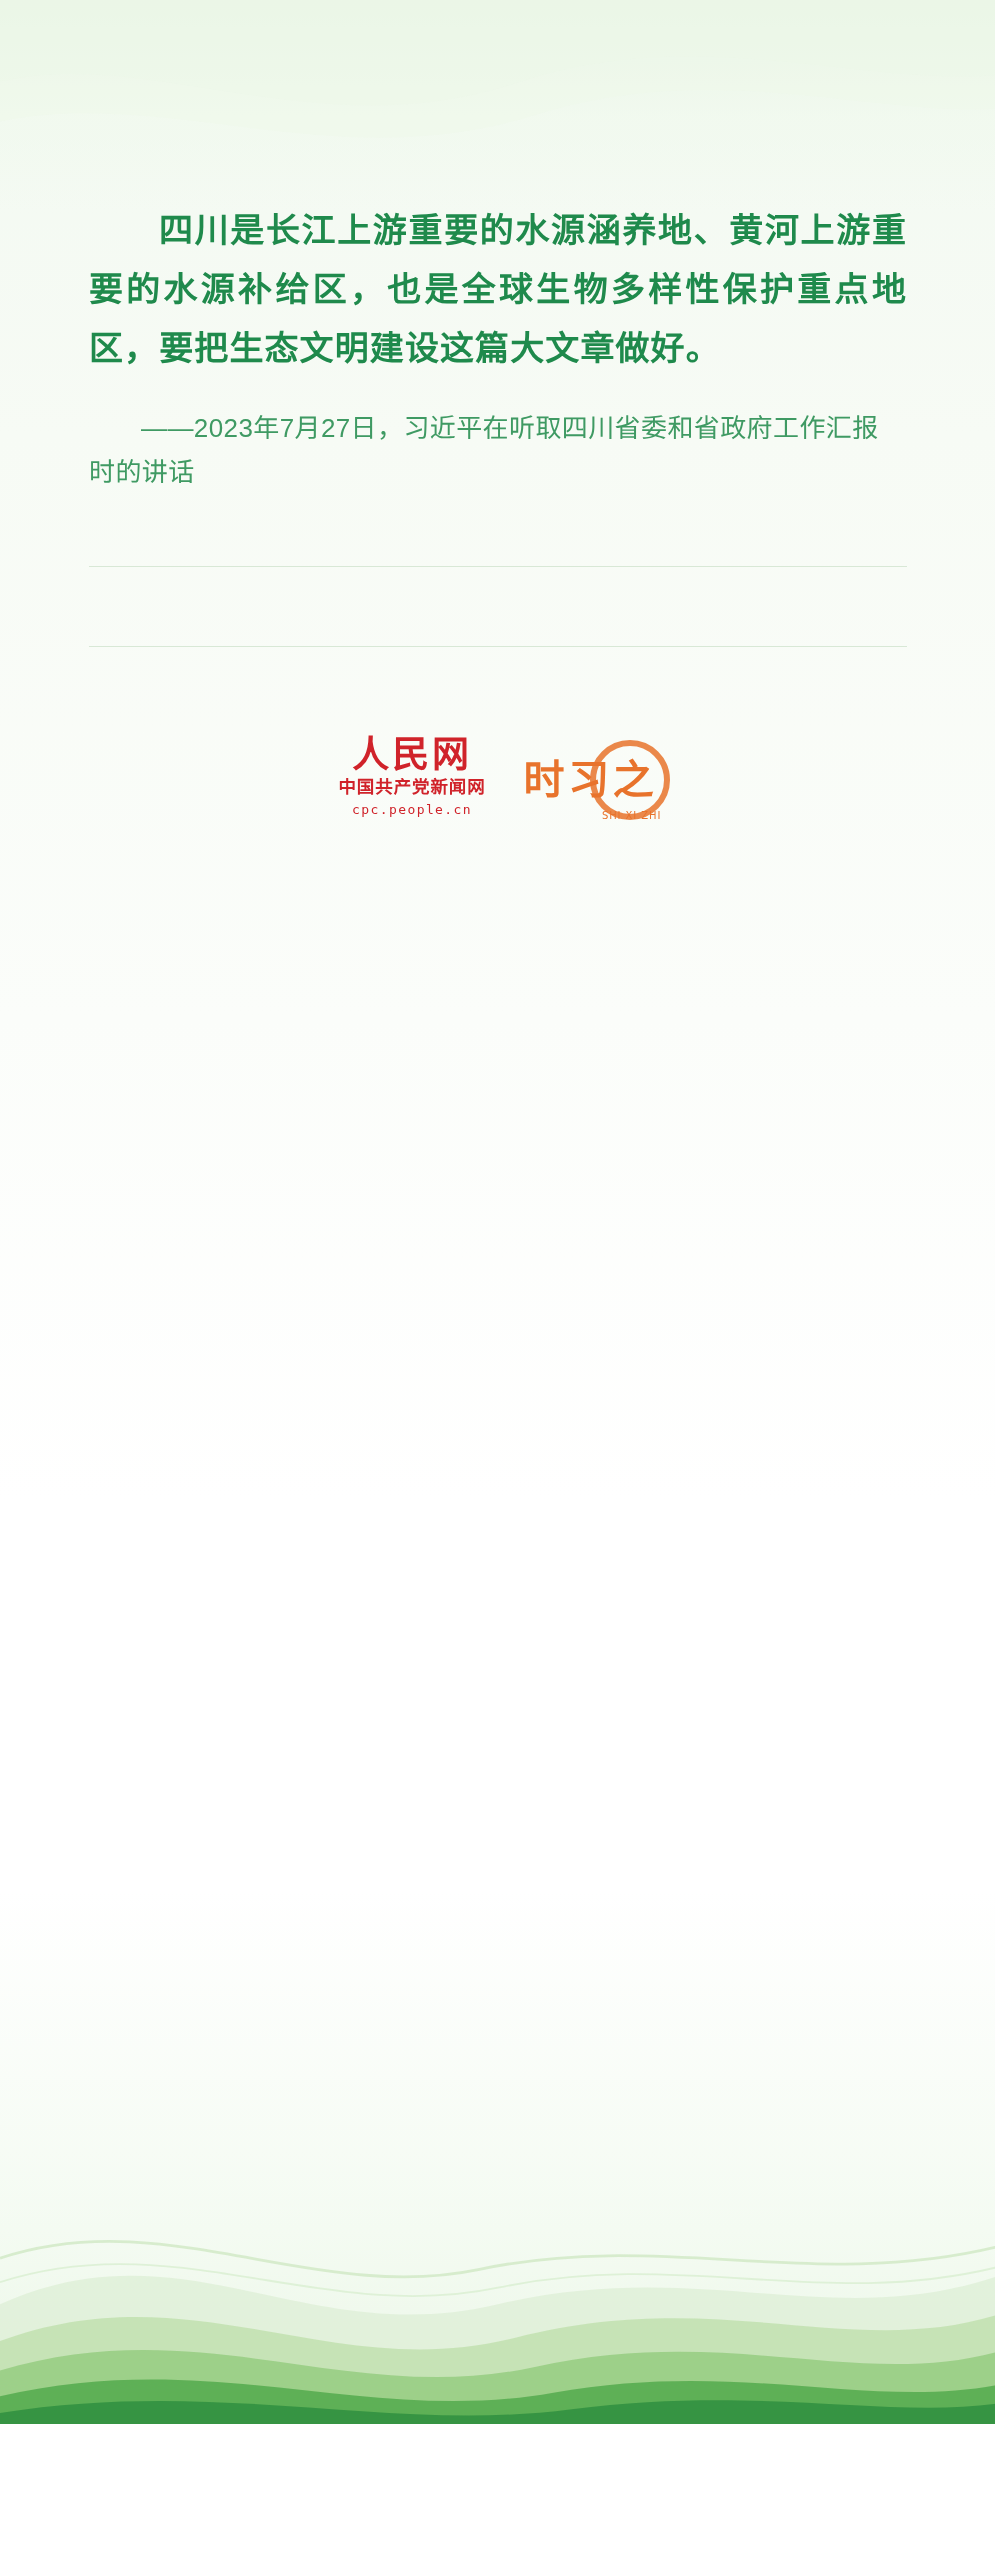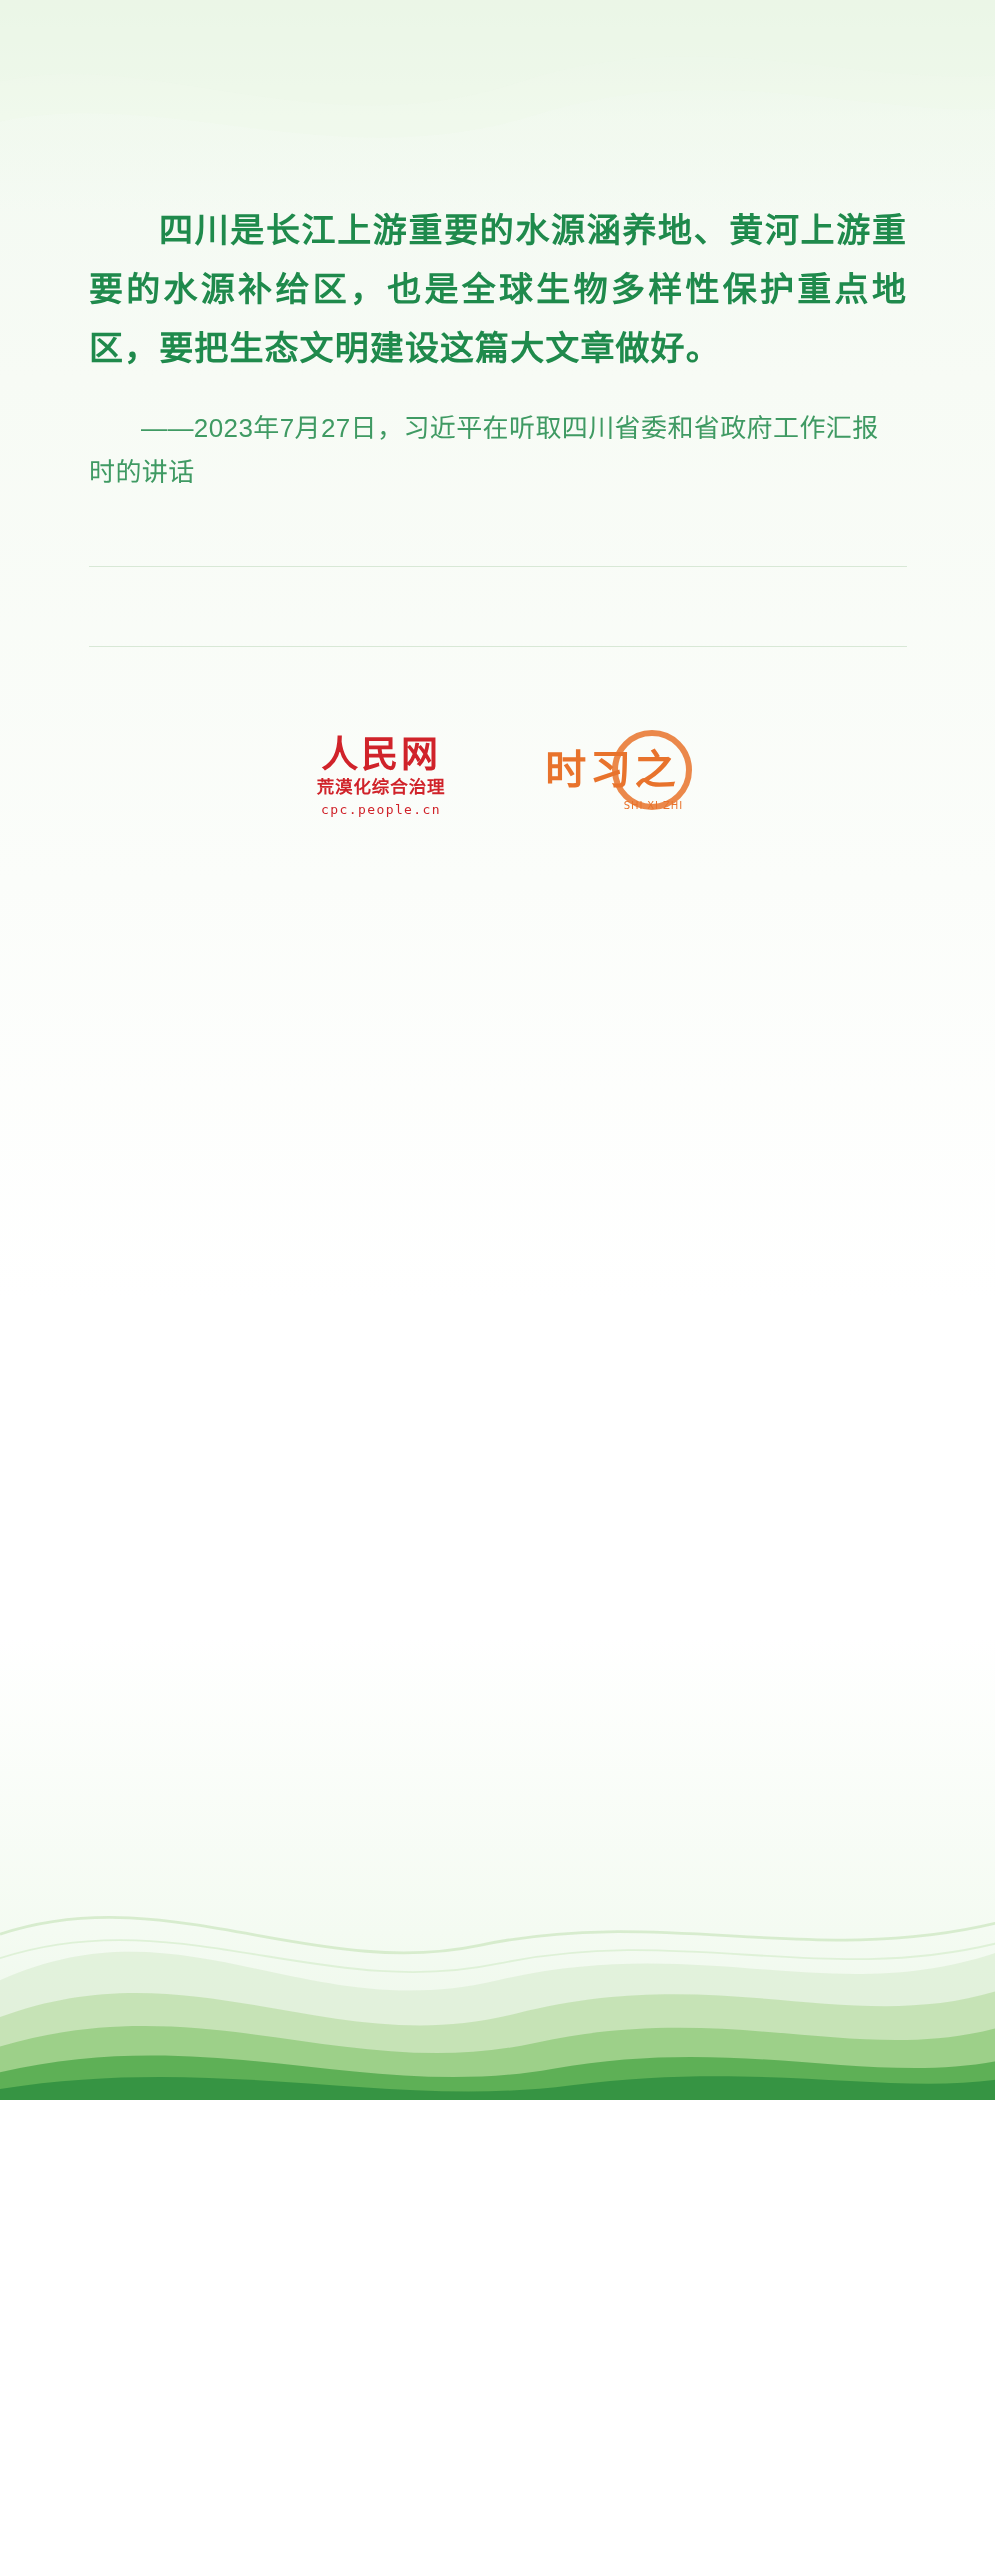--- a/index.html
+++ b/index.html
@@ -9,21 +9,21 @@
   body {
     width: 996px;
     height: 2576px;
     background: #ffffff;
     font-family: "Liberation Sans", sans-serif;
     overflow: hidden;
   }
   .page {
     position: relative;
     width: 996px;
-    height: 2100px;
+    height: 2424px;
     background: linear-gradient(180deg, #f2f9f1 0%, #f7fbf5 18%, #fbfdfa 42%, #ffffff 62%, #ffffff 78%, #f4fbf2 92%, #eaf6e6 100%);
     overflow: hidden;
     box-sizing: border-box;
   }
 
   
   .top-wash {
     position: absolute;
     top: 0; left: 0;
     width: 996px;
@@ -81,23 +81,22 @@
   }
 
   .block.second .quote { color: #1f8a4c; }
 
   
   .footer {
     position: relative;
     z-index: 3;
     margin-top: 89px;
     display: flex;
-    align-items: flex-start;
+    align-items: center;
     justify-content: center;
-    gap: 31px;
   }
   .people-logo {
     display: flex;
     flex-direction: column;
     align-items: center;
     line-height: 1;
   }
   .people-logo .cn {
     font-family: "DejaVu Serif", "Liberation Serif", serif;
     font-weight: 700;
@@ -196,21 +195,21 @@
     <hr class="divider">
 
 
     <hr class="divider">
 
 
     <div class="footer">
 
       <div class="people-logo">
         <div class="cn">人民网</div>
-        <div class="sub">荒漠化综合治理</div>
+        <div class="sub">中国共产党新闻网</div>
         <div class="url">cpc.people.cn</div>
       </div>
 
       <div class="sep-bar"></div>
 
       <div class="shixi">
         <div class="ring"></div>
         <div class="txt">时习之</div>
         <div class="pinyin">SHI XI ZHI</div>
       </div>

